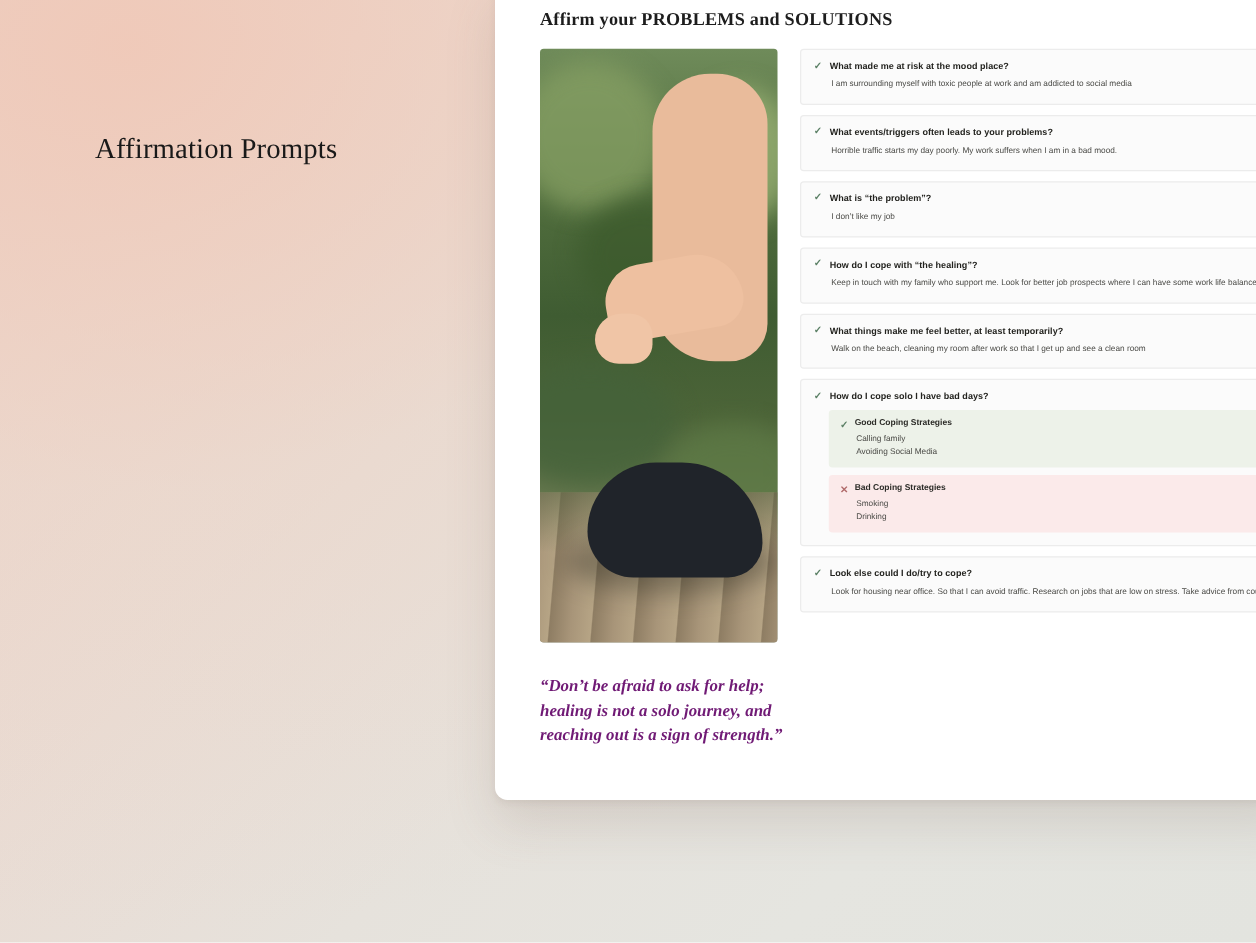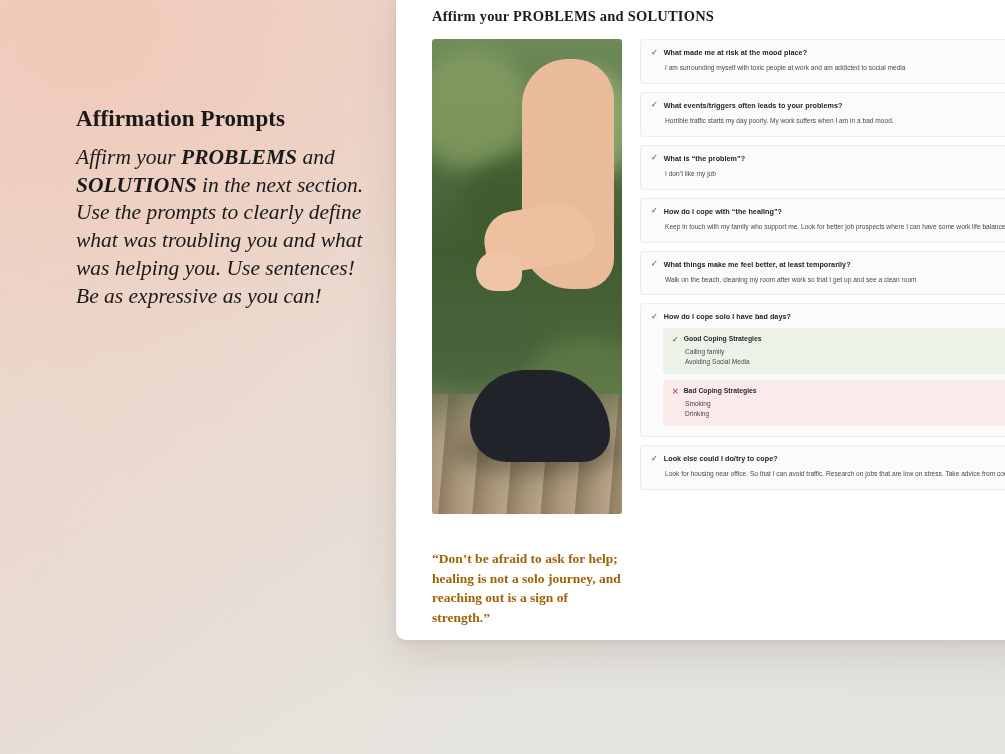--- a/index.html
+++ b/index.html
@@ -22,21 +22,21 @@
 
   
   .left-panel {
     position: absolute;
     left: 76px;
     top: 106px;
     width: 300px;
   }
   .panel-title {
     font-family: "Liberation Serif", serif;
-    font-weight: bold;
+    font-weight: normal;
     font-size: 23px;
     color: #191919;
     letter-spacing: 0.1px;
     margin-bottom: 12px;
   }
   .panel-body {
     font-family: "Liberation Serif", serif;
     font-style: italic;
     font-size: 21.5px;
     line-height: 1.29;
@@ -144,27 +144,28 @@
   }
   .figure-shadow {
     position: absolute; left: 20px; bottom: 40px;
     width: 170px; height: 50px;
     background: rgba(25,30,20,0.35);
     filter: blur(10px);
     border-radius: 50%;
   }
 
   .quote {
-    margin-top: 35px;
+    margin-top: 25px;
     width: 196px;
     font-family: "Liberation Serif", serif;
+    font-style: italic;
     font-weight: bold;
     font-size: 13.5px;
     line-height: 1.45;
-    color: #a16207;
+    color: #701a75;
   }
 
   
   .prompt-col { flex: 1 1 auto; padding-right: 0; }
   .prompt-card {
     background: #fbfbfb;
     border: 1px solid #ececec;
     border-radius: 3px;
     padding: 8px 10px 10px 10px;
     margin-bottom: 8px;
@@ -212,23 +213,20 @@
     line-height: 1.55;
   }
 </style>
 </head>
 <body>
 
 <div class="bg-overlay"></div>
 
 <div class="left-panel">
   <div class="panel-title">Affirmation Prompts</div>
-  <div class="panel-body">
-    <span>Affirm your </span><b>PROBLEMS</b><span> and </span><b>SOLUTIONS</b><span> in the next section. Use the prompts to clearly define what was troubling you and what was helping you. Use sentences! Be as expressive as you can!</span>
-  </div>
 </div>
 
 <div class="doc-card">
   <div class="doc-inner">
     <div class="doc-heading">Affirm your PROBLEMS and SOLUTIONS</div>
 
     <div class="doc-columns">
 
       <div class="media-col">
         <div class="photo">

